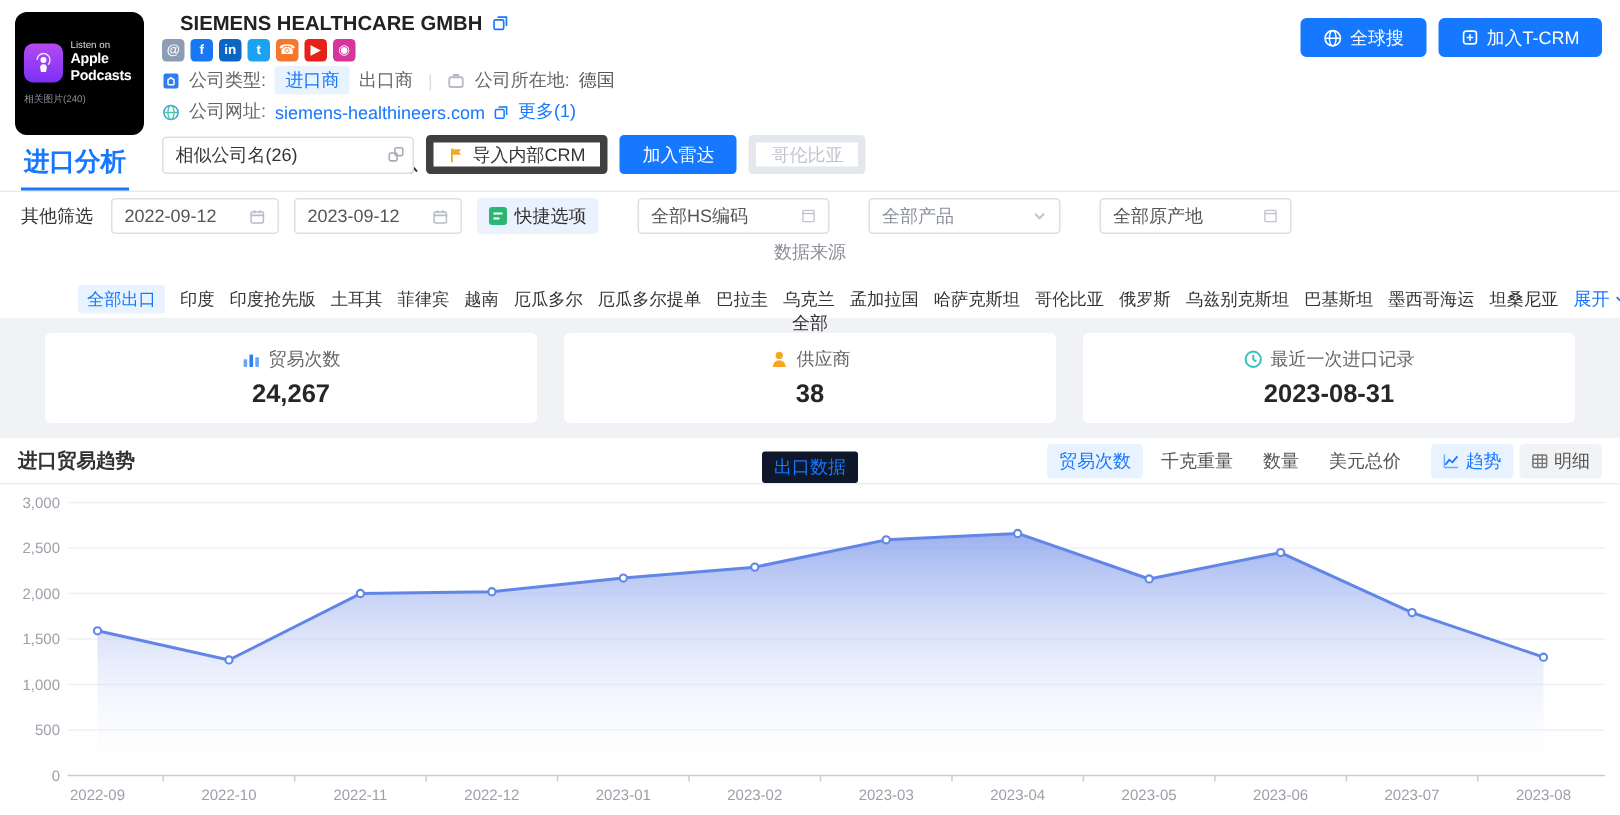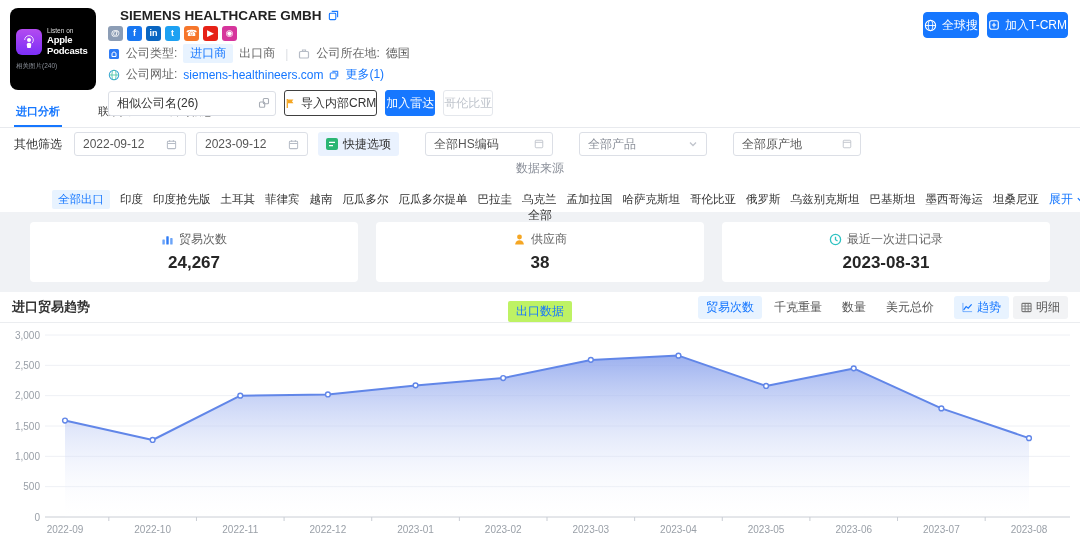--- a/index.html
+++ b/index.html
@@ -23,43 +23,43 @@
   .meta .lbl{color:#666;}
   .chip{background:#e8f3ff;color:#1677ff;border-radius:2px;padding:1px 7px;}
   .muted{color:#666;}
   .sep{color:#dcdfe3;margin:0 4px;}
   .link{color:#1677ff;cursor:pointer;}
   .hbtns{display:flex;align-items:center;gap:8px;margin-top:4px;}
   .sim-input{width:168px;height:25px;border:1px solid #dcdfe6;border-radius:3px;padding:0 22px 0 8px;
     font-size:12px;color:#333;background:#fff;position:relative;display:flex;align-items:center;}
   .sim-wrap{position:relative;}
   .sim-wrap .tail-ic{position:absolute;right:6px;top:6px;}
-  .btn{height:26px;display:inline-flex;align-items:center;gap:5px;padding:0 0;border-radius:3px;
-    font-size:12px;cursor:pointer;border:1px solid #404040;background:#fff;color:#333;}
+  .btn{height:26px;display:inline-flex;align-items:center;gap:5px;padding:0 10px;border-radius:3px;
+    font-size:12px;cursor:pointer;border:5px solid #404040;background:#fff;color:#333;}
   .btn.primary{background:#1677ff;border-color:#1677ff;color:#fff;}
   .btn.disabled{color:#bfc4cc;border-color:#e4e7ec;cursor:not-allowed;}
   .top-right{position:absolute;right:12px;top:12px;display:flex;gap:8px;}
   .top-right .btn{border-radius:4px;}
   
   .tabbar{height:30px;border-bottom:1px solid #e8eaee;display:flex;align-items:flex-end;gap:34px;padding:0 14px;}
-  .mtab{font-size:11px;color:#333;padding:6px 2px;cursor:pointer;border-bottom:2px solid transparent;text-align:right;}
+  .mtab{font-size:17px;color:#333;padding:6px 2px;cursor:pointer;border-bottom:2px solid transparent;text-align:right;}
   .mtab.active{color:#1677ff;font-weight:700;border-bottom-color:#1677ff;}
   
   .frow{height:32px;display:flex;align-items:center;gap:10px;padding:0 14px;}
   .flabel{color:#333;margin-right:2px;}
   .box{height:24px;border:1px solid #dcdfe6;border-radius:3px;display:inline-flex;align-items:center;
     padding:0 8px;gap:6px;background:#fff;color:#555;cursor:pointer;}
   .box .ph{flex:1;}
   .quick{height:24px;display:inline-flex;align-items:center;gap:5px;background:#eaf2fe;border-radius:3px;
     padding:0 8px;color:#333;cursor:pointer;}
   
   .dsrow{height:26px;display:flex;align-items:center;gap:30px;padding:0 14px;flex-direction:column;}
   .dsrow .dlabel{color:#8a8f99;}
   .dsopt{cursor:pointer;color:#333;}
-  .dsopt.active{background:#bef264;color:#1677ff;padding:2px 8px;border-radius:2px;}
+  .dsopt.active{background:#0f172a;color:#1677ff;padding:2px 8px;border-radius:2px;}
   
   .crow{height:26px;display:flex;align-items:center;gap:10px;padding:0 14px 0 52px;white-space:nowrap;}
   .ctab{cursor:pointer;color:#333;font-size:11.5px;}
   .ctab.active{color:#1677ff;background:#e8f3ff;padding:2px 6px;border-radius:2px;}
   .expand{margin-left:auto;color:#1677ff;cursor:pointer;display:inline-flex;align-items:center;gap:3px;font-size:12px;}
   
   .stats{background:#f0f2f5;padding:10px 30px;display:flex;gap:18px;height:80px;}
   .card{flex:1;background:#fff;border-radius:4px;display:flex;flex-direction:column;align-items:center;
     justify-content:center;gap:5px;}
   .card .top{display:flex;align-items:center;gap:5px;color:#666;}

